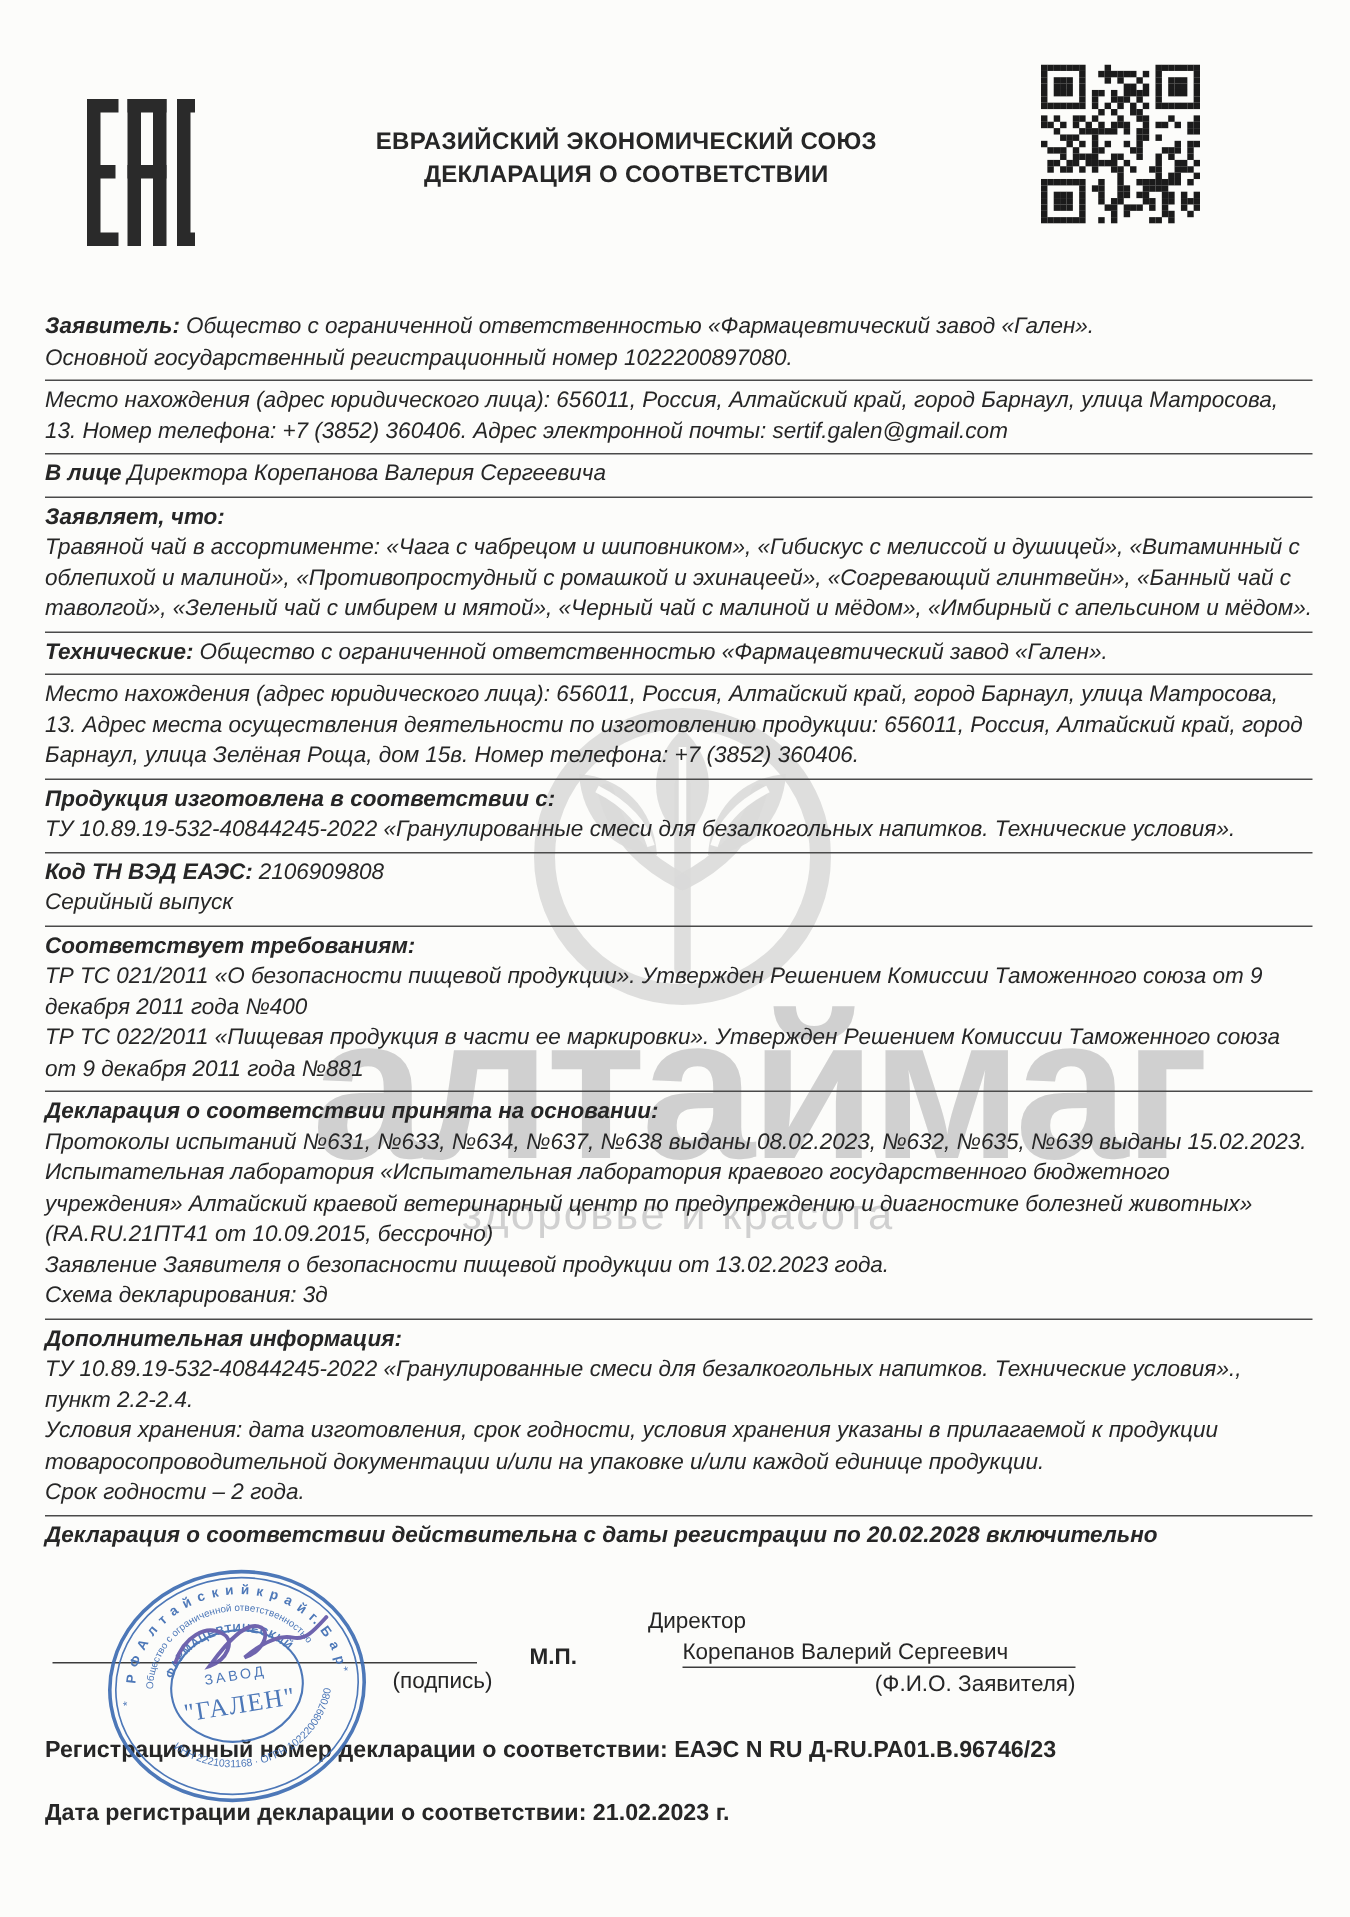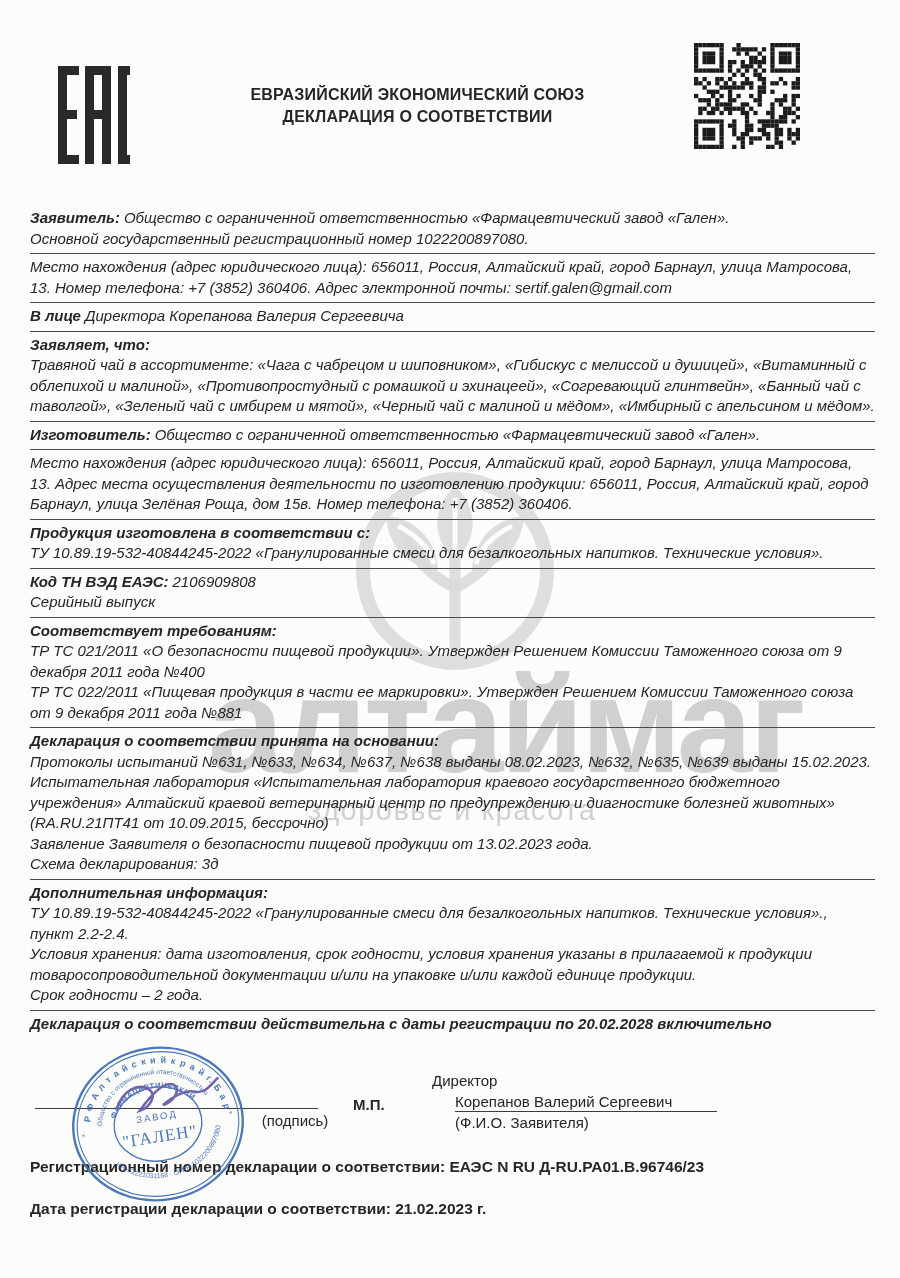--- a/index.html
+++ b/index.html
@@ -31,21 +31,21 @@
   .row{padding:3px 0 4px 0;border-bottom:1.3px solid #4a4a4a;font-size:15px;line-height:20.5px;font-style:italic;}
   .row.noline{border-bottom:none;}
   .b{font-weight:bold;margin-right:4px;}
   
   .sig{position:relative;height:112px;margin:0 25px 0 30px;font-size:15px;}
   .sig .director{position:absolute;left:402px;top:34px;}
   .sig .mp{position:absolute;left:323px;top:58px;font-weight:bold;}
   .sig .sigline{position:absolute;left:5px;top:70px;width:283px;border-top:1.6px solid #3c3c3c;}
   .sig .sigcap{position:absolute;left:175px;top:74px;width:180px;text-align:center;}
   .sig .fio{position:absolute;left:425px;top:55px;width:262px;text-align:left;border-bottom:1.6px solid #3c3c3c;padding-bottom:1px;}
-  .sig .fiocap{position:absolute;left:425px;top:76px;width:262px;text-align:left;}
+  .sig .fiocap{position:absolute;left:425px;top:76px;width:262px;text-align:right;}
   
   .regline{margin:8px 25px 0 30px;font-size:15.5px;font-weight:bold;}
   .dateline{margin:24px 25px 0 30px;font-size:15.5px;font-weight:bold;}
   
   .stamp{position:absolute;left:58px;top:1036px;transform:rotate(-9deg);opacity:.92;}
 </style>
 </head>
 <body>
 
 <div class="page">
@@ -415,21 +415,21 @@
     <div class="row">
       <span class="b">В лице</span><span>Директора Корепанова Валерия Сергеевича</span>
     </div>
 
     <div class="row">
       <div class="b">Заявляет, что:</div>
       <div>Травяной чай в ассортименте: «Чага с чабрецом и шиповником», «Гибискус с мелиссой и душицей», «Витаминный с облепихой и малиной», «Противопростудный с ромашкой и эхинацеей», «Согревающий глинтвейн», «Банный чай с таволгой», «Зеленый чай с имбирем и мятой», «Черный чай с малиной и мёдом», «Имбирный с апельсином и мёдом».</div>
     </div>
 
     <div class="row">
-      <span class="b">Изготовитель:</span><span>Общество с ограниченной ответственностью «Фармацевтический завод «Гален».</span>
+      <span class="b">Технические:</span><span>Общество с ограниченной ответственностью «Фармацевтический завод «Гален».</span>
     </div>
 
     <div class="row">
       <div>Место нахождения (адрес юридического лица): 656011, Россия, Алтайский край, город Барнаул, улица Матросова, 13. Адрес места осуществления деятельности по изготовлению продукции: 656011, Россия, Алтайский край, город Барнаул, улица Зелёная Роща, дом 15в. Номер телефона: +7 (3852) 360406.</div>
     </div>
 
     <div class="row">
       <div class="b">Продукция изготовлена в соответствии с:</div>
       <div>ТУ 10.89.19-532-40844245-2022 «Гранулированные смеси для безалкогольных напитков. Технические условия».</div>
     </div>

